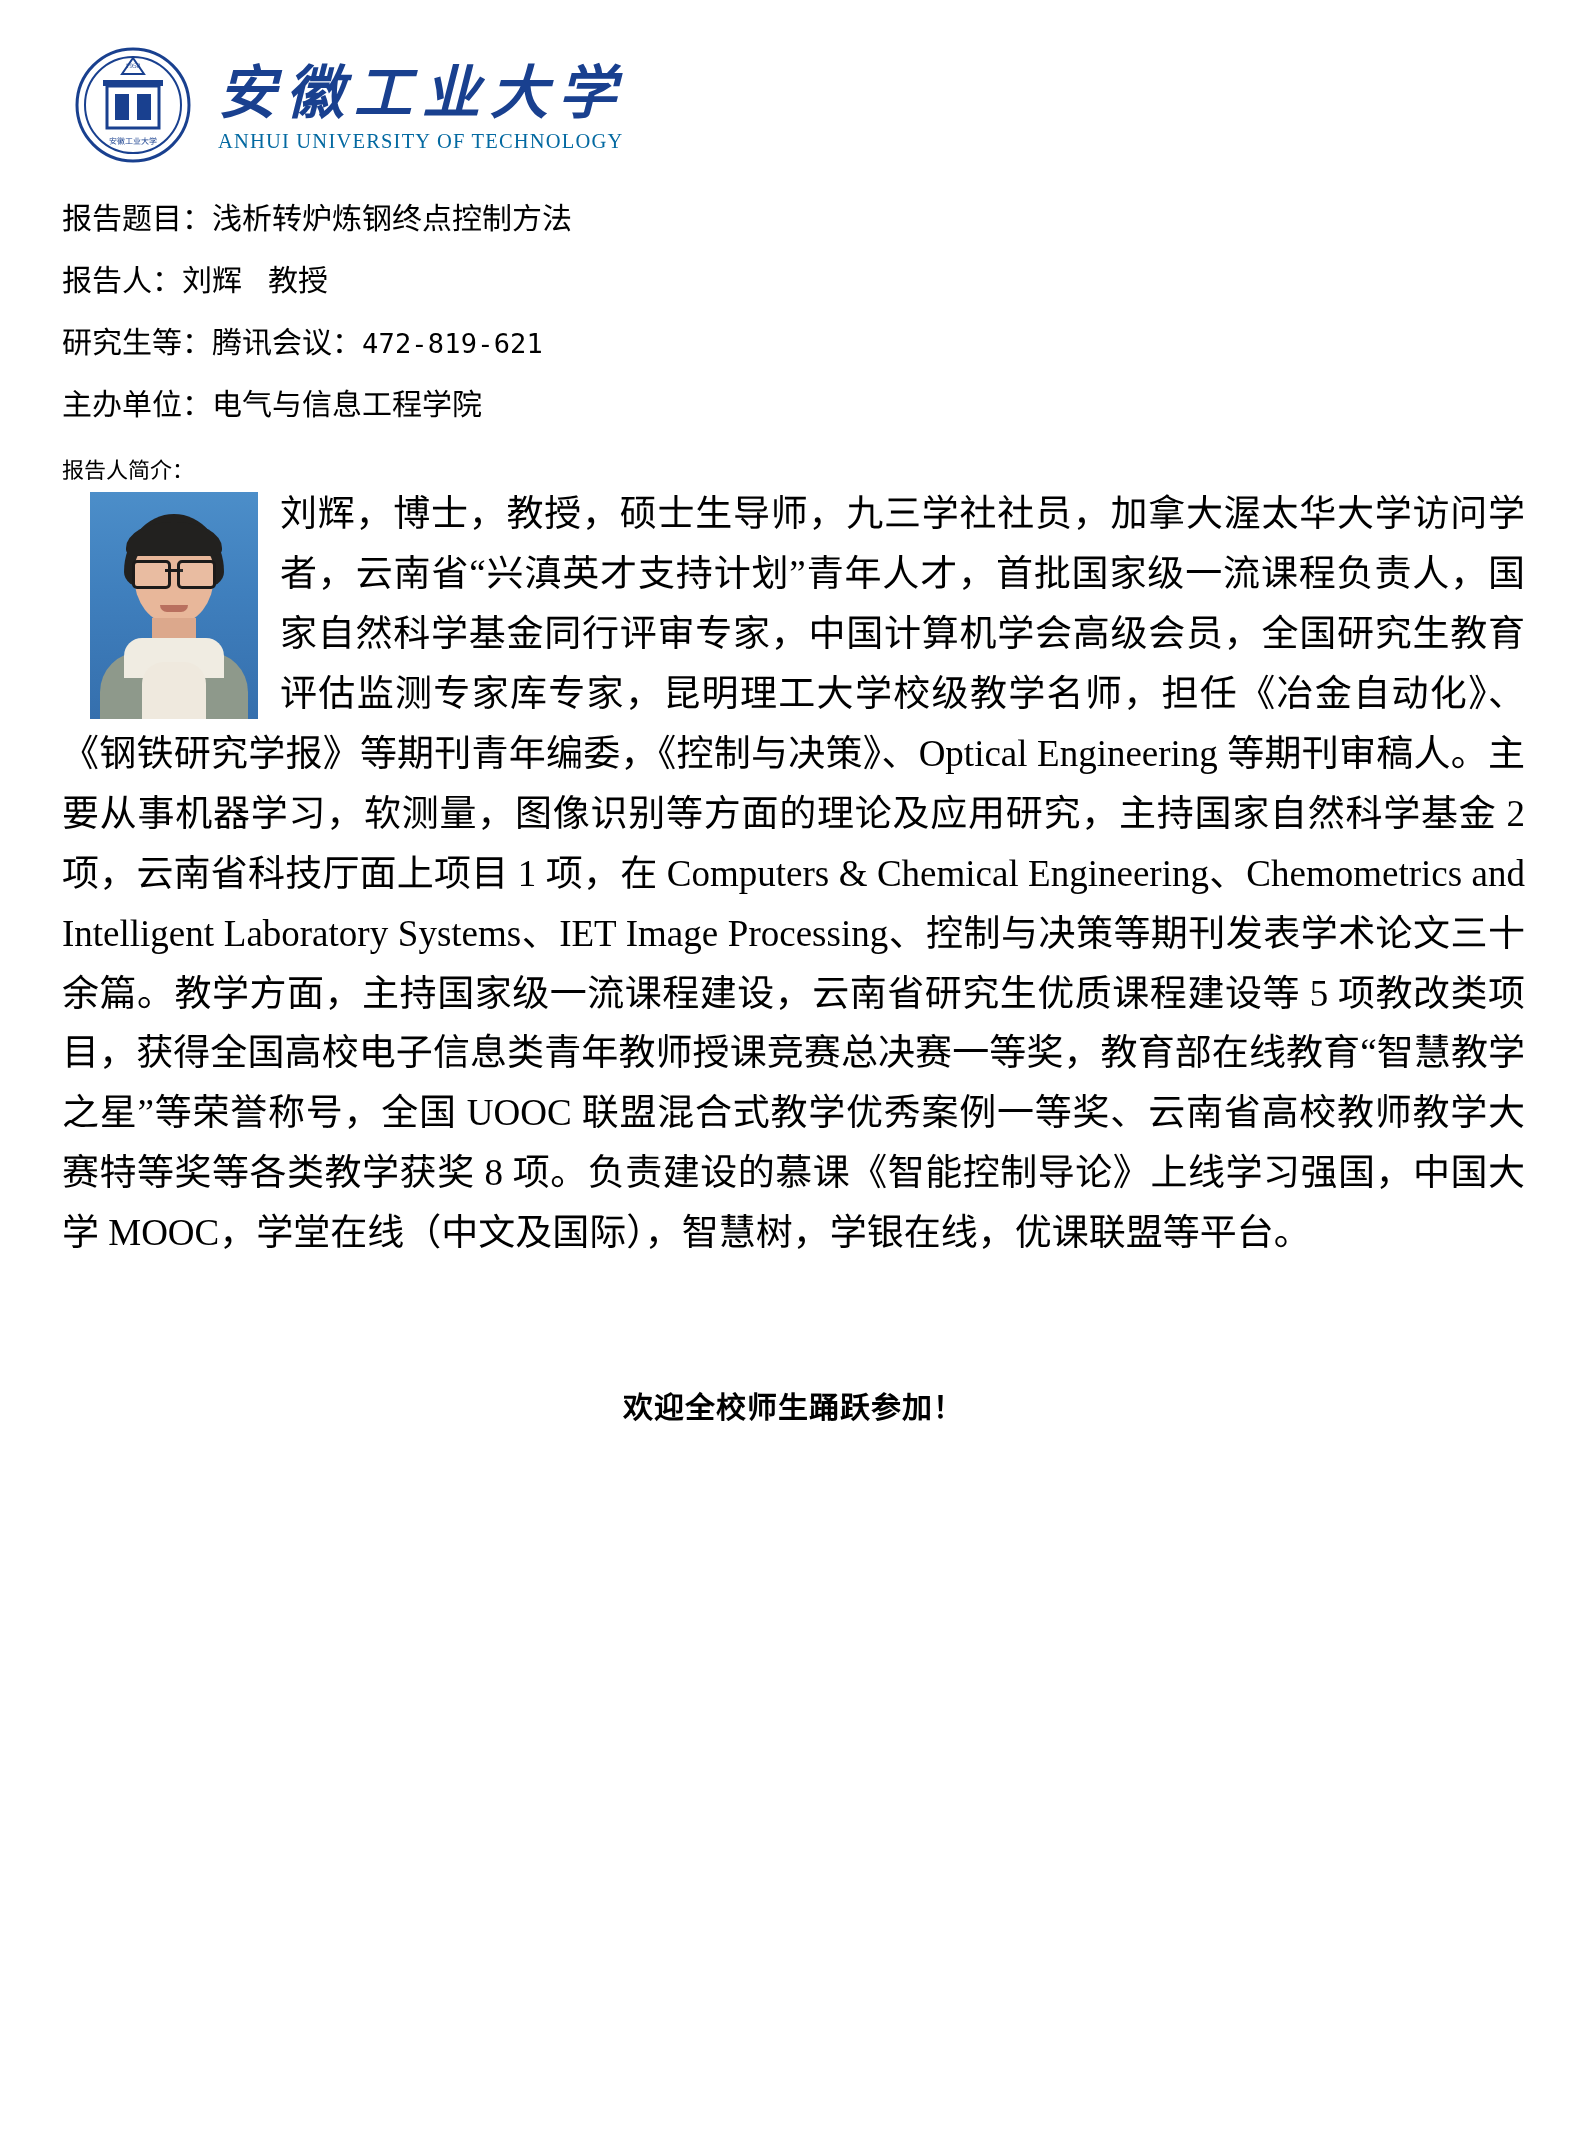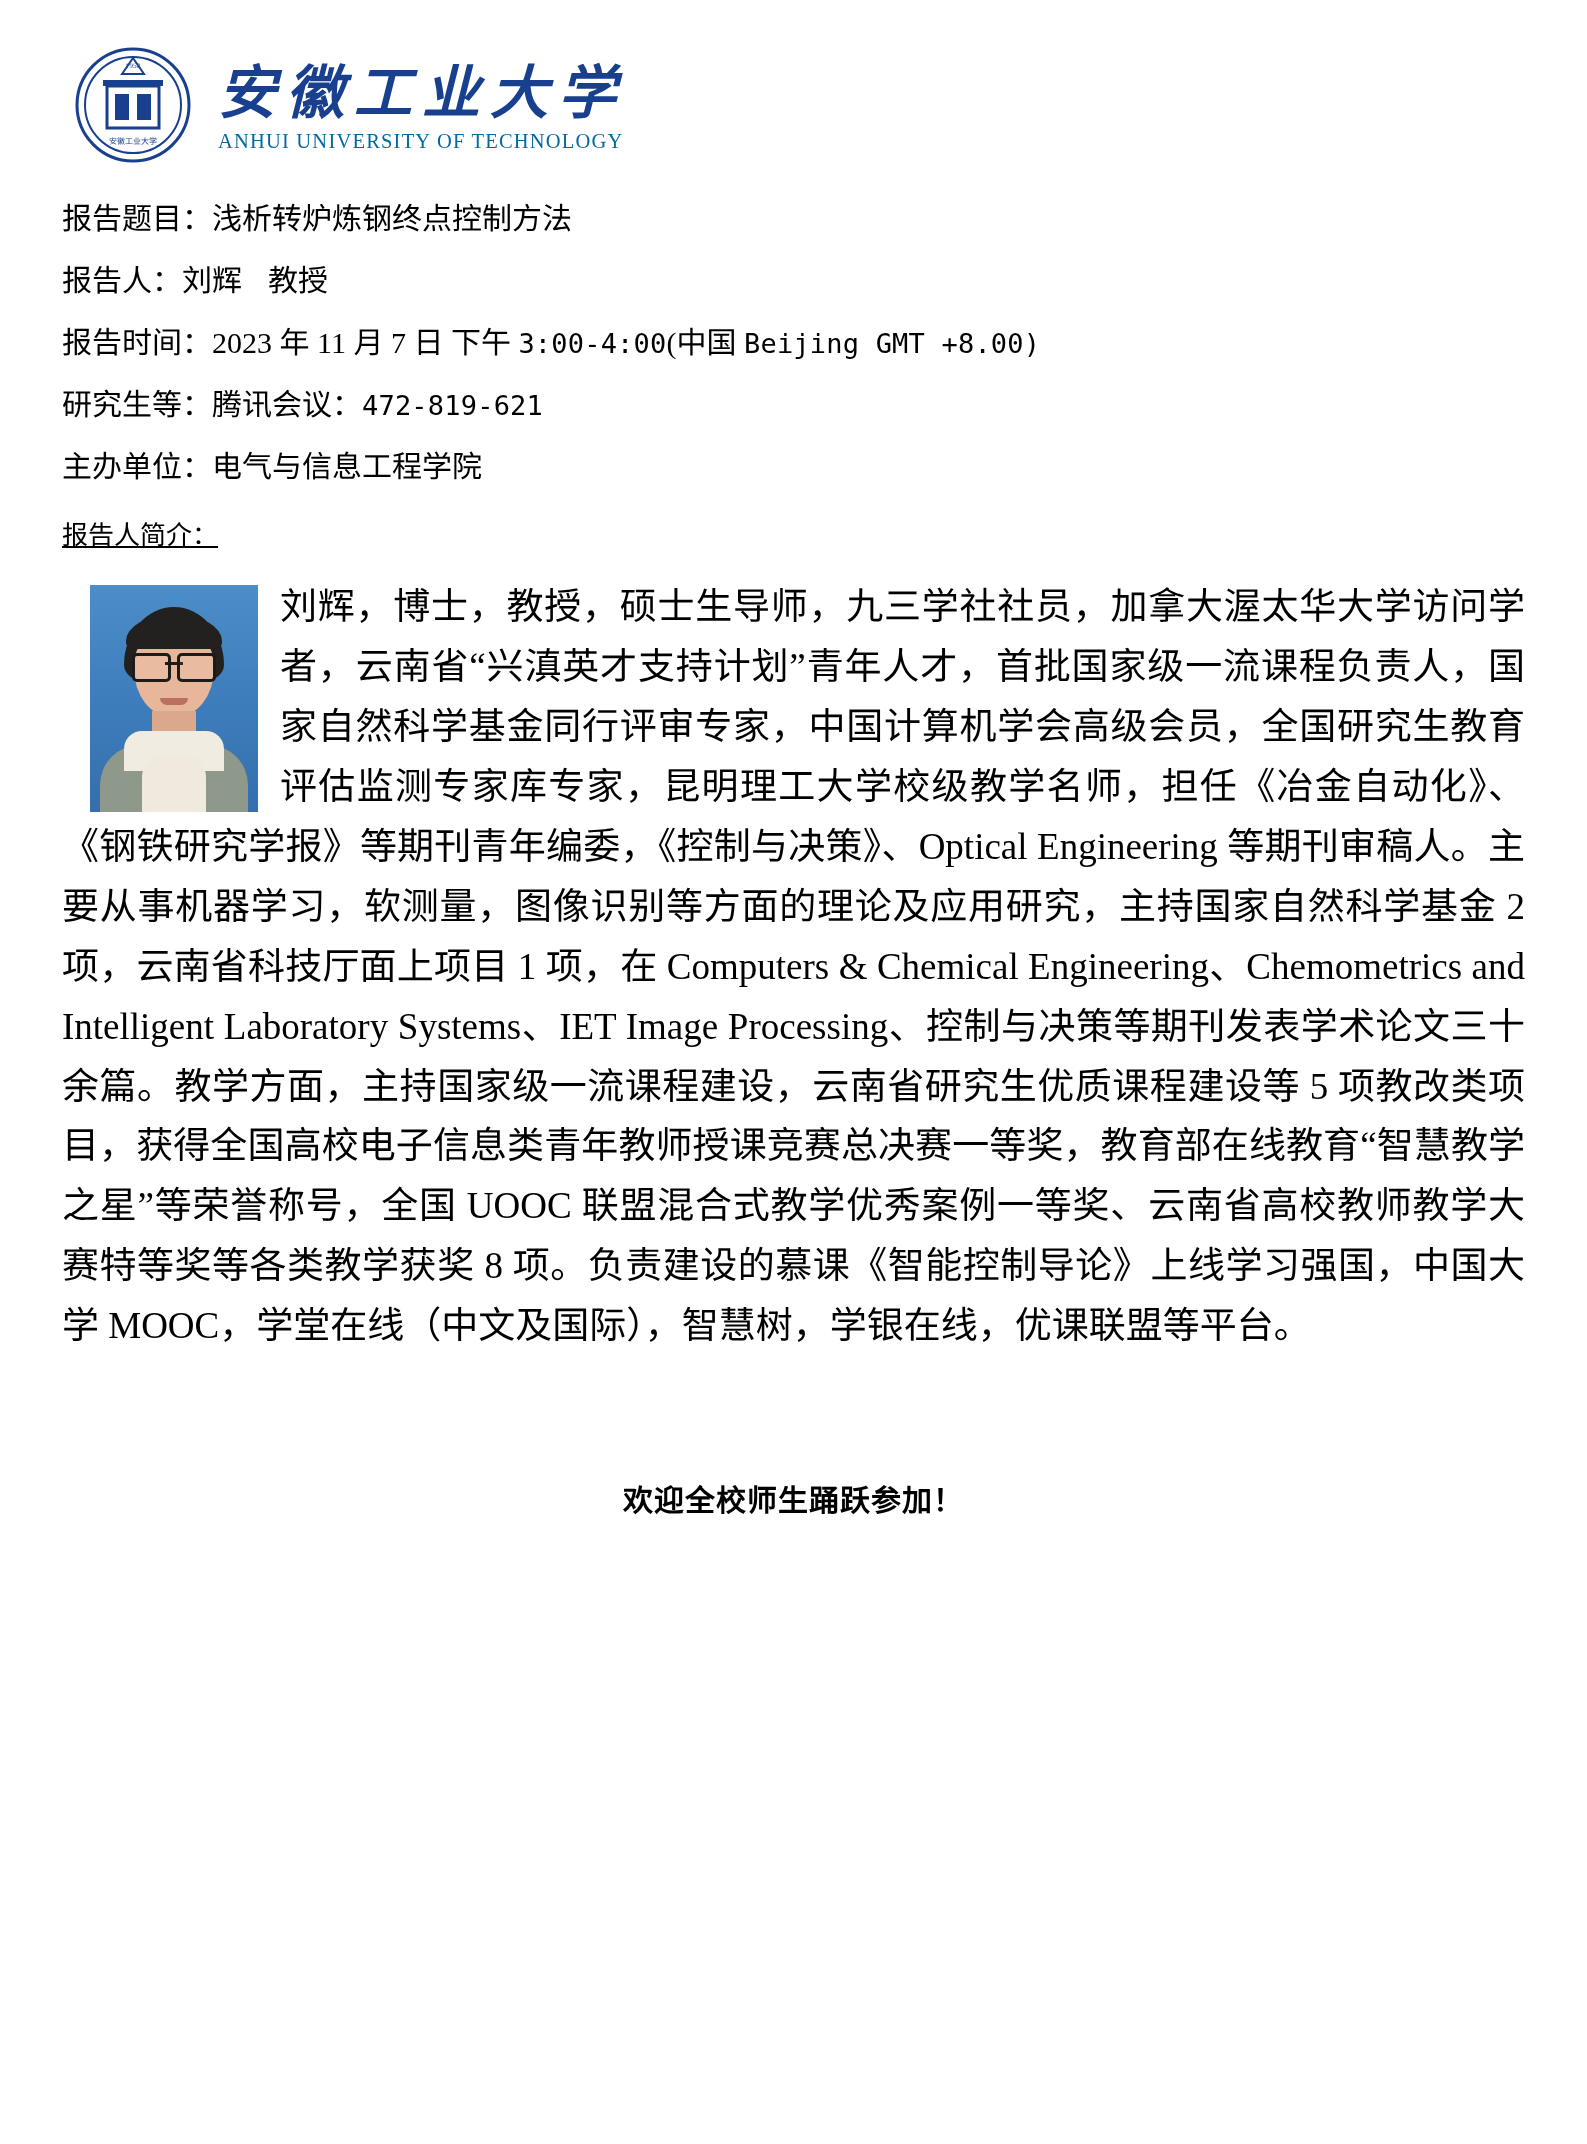--- a/index.html
+++ b/index.html
@@ -73,23 +73,21 @@
   .info-line .value { }
   .mono {
     font-family: "DejaVu Sans Mono", "Liberation Mono", monospace;
     font-size: 27px;
     letter-spacing: 0.2px;
   }
   .gap-sm { display: inline-block; width: 26px; }
 
   
   .bio-heading {
-    font-size: 26px;
-    margin-bottom: 26px;
-    text-decoration: underline;
+    font-size: 22px;
   }
   .bio {
     font-size: 37px;
     line-height: 1.62;
     text-align: justify;
     text-justify: inter-ideograph;
     text-align-last: left;
   }
   .portrait {
     float: left;
@@ -216,23 +214,20 @@
   <div class="info-block">
 
     <div class="info-line">
       <span class="label">报告题目：</span><span class="value">浅析转炉炼钢终点控制方法</span>
     </div>
 
     <div class="info-line">
       <span class="label">报告人：</span><span class="value">刘辉</span><span class="gap-sm"></span><span class="value">教授</span>
     </div>
 
-    <div class="info-line">
-      <span class="label">报告时间：</span><span class="value">2023 年 11 月 7 日 下午 </span><span class="mono">3:00-4:00</span><span class="value">(中国 </span><span class="mono">Beijing GMT +8.00)</span>
-    </div>
 
     <div class="info-line">
       <span class="label">研究生等：</span><span class="value">腾讯会议：</span><span class="mono">472-819-621</span>
     </div>
 
 
     <div class="info-line">
       <span class="label">主办单位：</span><span class="value">电气与信息工程学院</span>
     </div>
 

